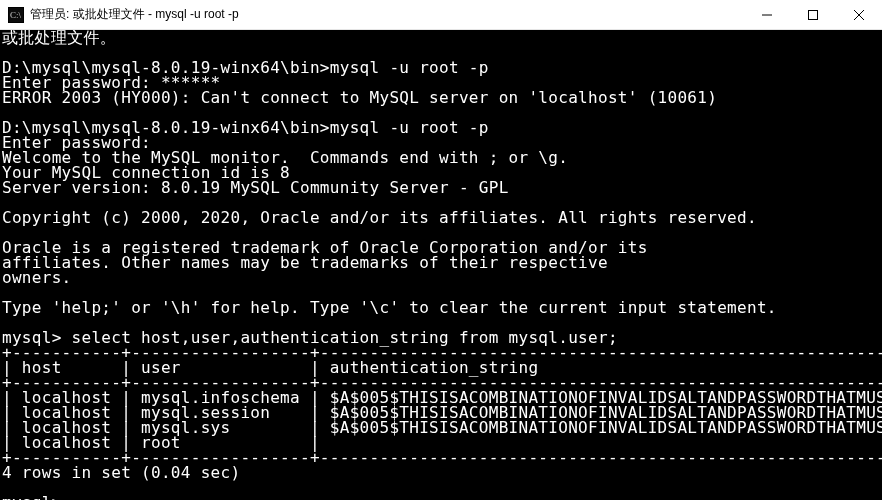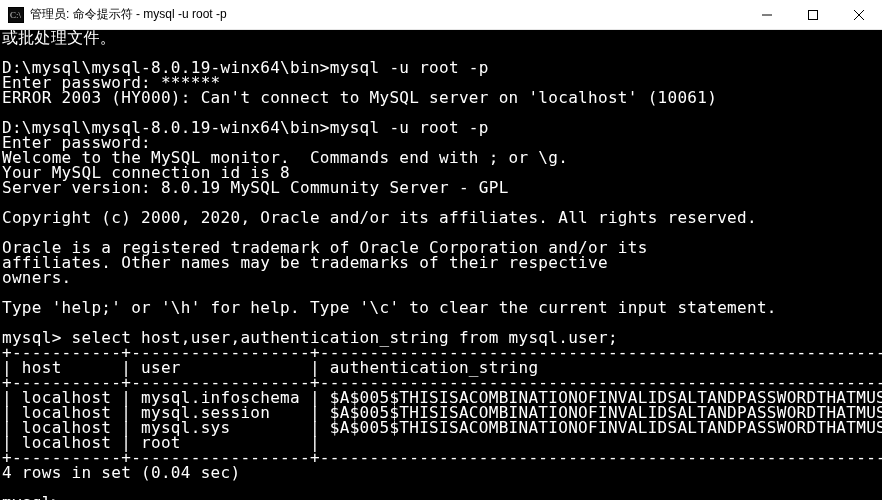--- a/index.html
+++ b/index.html
@@ -61,21 +61,21 @@
 <body>
 
 <div class="titlebar">
   <span class="titlebar-icon">
     <svg width="16" height="16" viewBox="0 0 16 16">
       <rect x="0" y="0" width="16" height="16" fill="#000"></rect>
       <rect x="1" y="1" width="14" height="14" fill="#0c0c0c"></rect>
       <text x="2" y="11" font-size="9" fill="#ccc" font-family="Consolas">C:\</text>
     </svg>
   </span>
-  <div class="titlebar-title">管理员: 命令提示符 - mysql  -u root -p</div>
+  <div class="titlebar-title">管理员: 或批处理文件 - mysql  -u root -p</div>
   <div class="win-controls">
     <div class="win-btn">
       <svg width="10" height="10" viewBox="0 0 10 10">
           <line x1="0" y1="5" x2="10" y2="5" stroke="#000" stroke-width="1"></line>
         </svg>
     </div>
     <div class="win-btn">
       <svg width="10" height="10" viewBox="0 0 10 10">
           <rect x="0.5" y="0.5" width="9" height="9" fill="none" stroke="#000" stroke-width="1"></rect>
         </svg>

